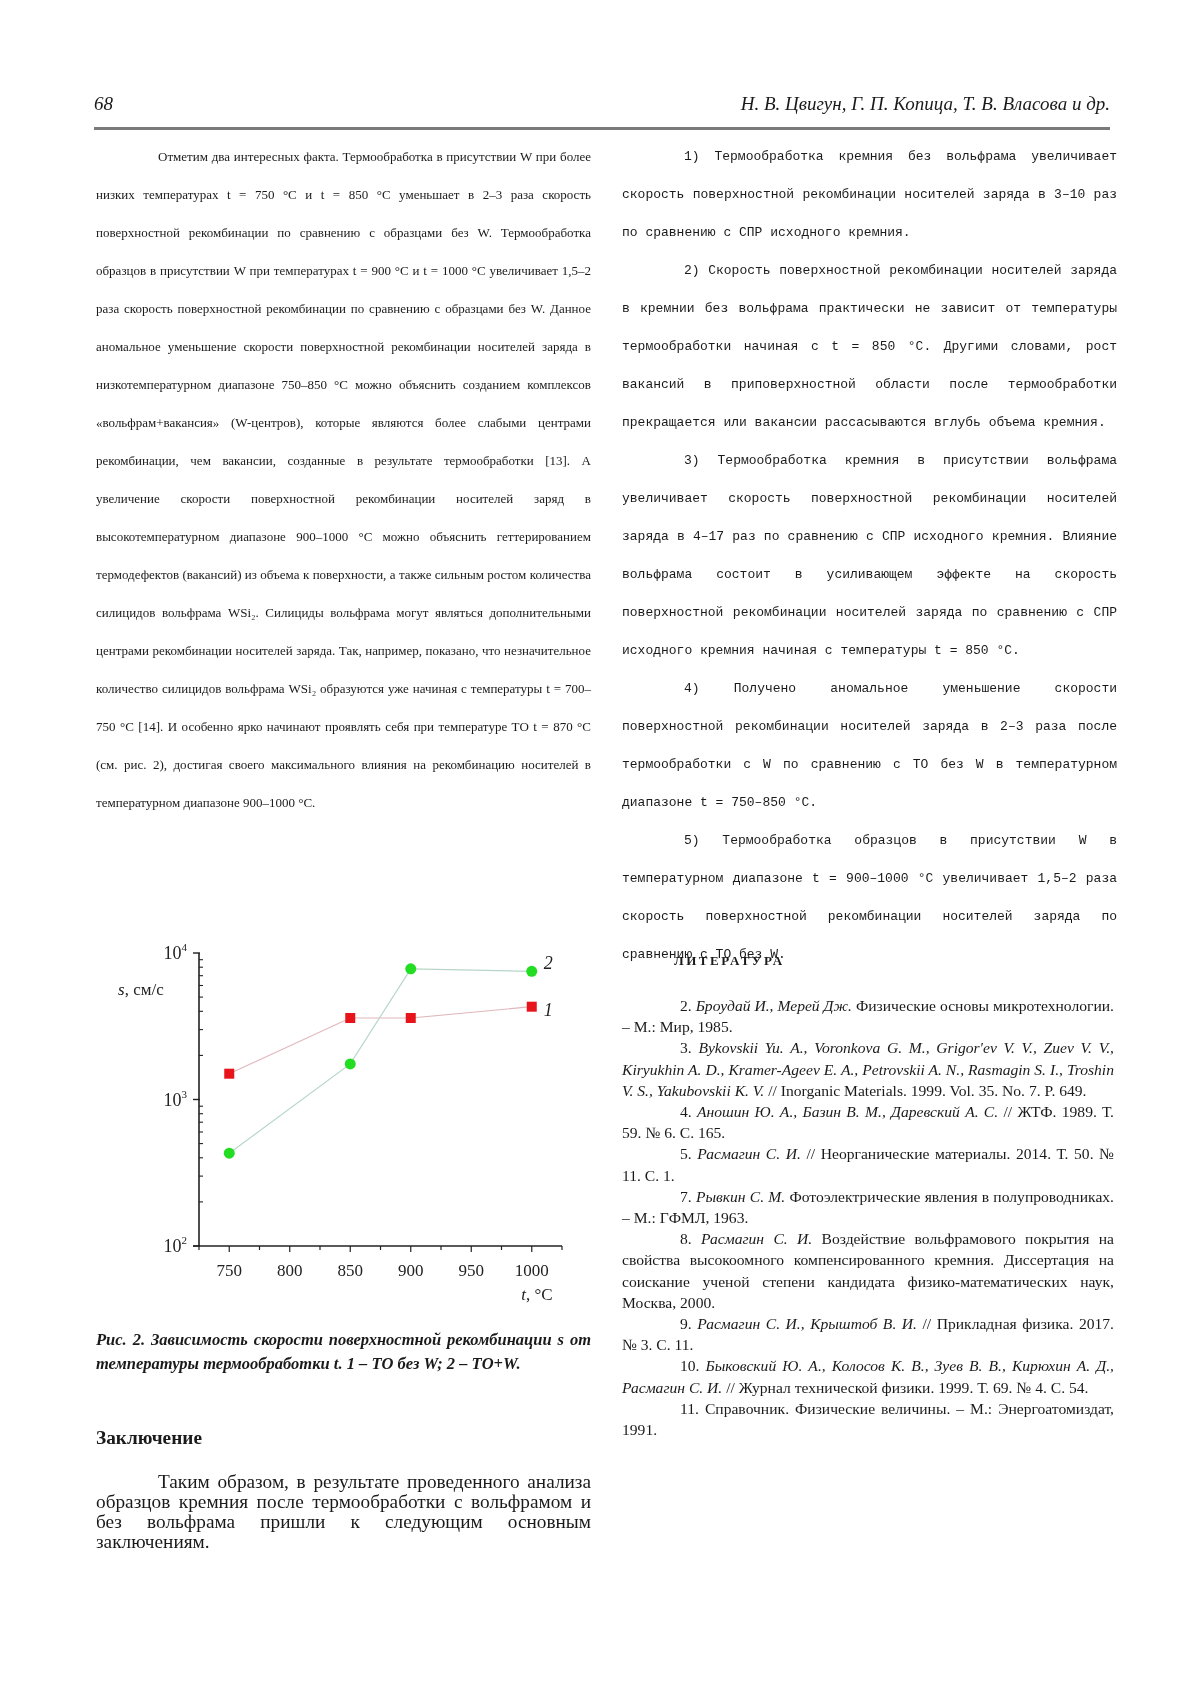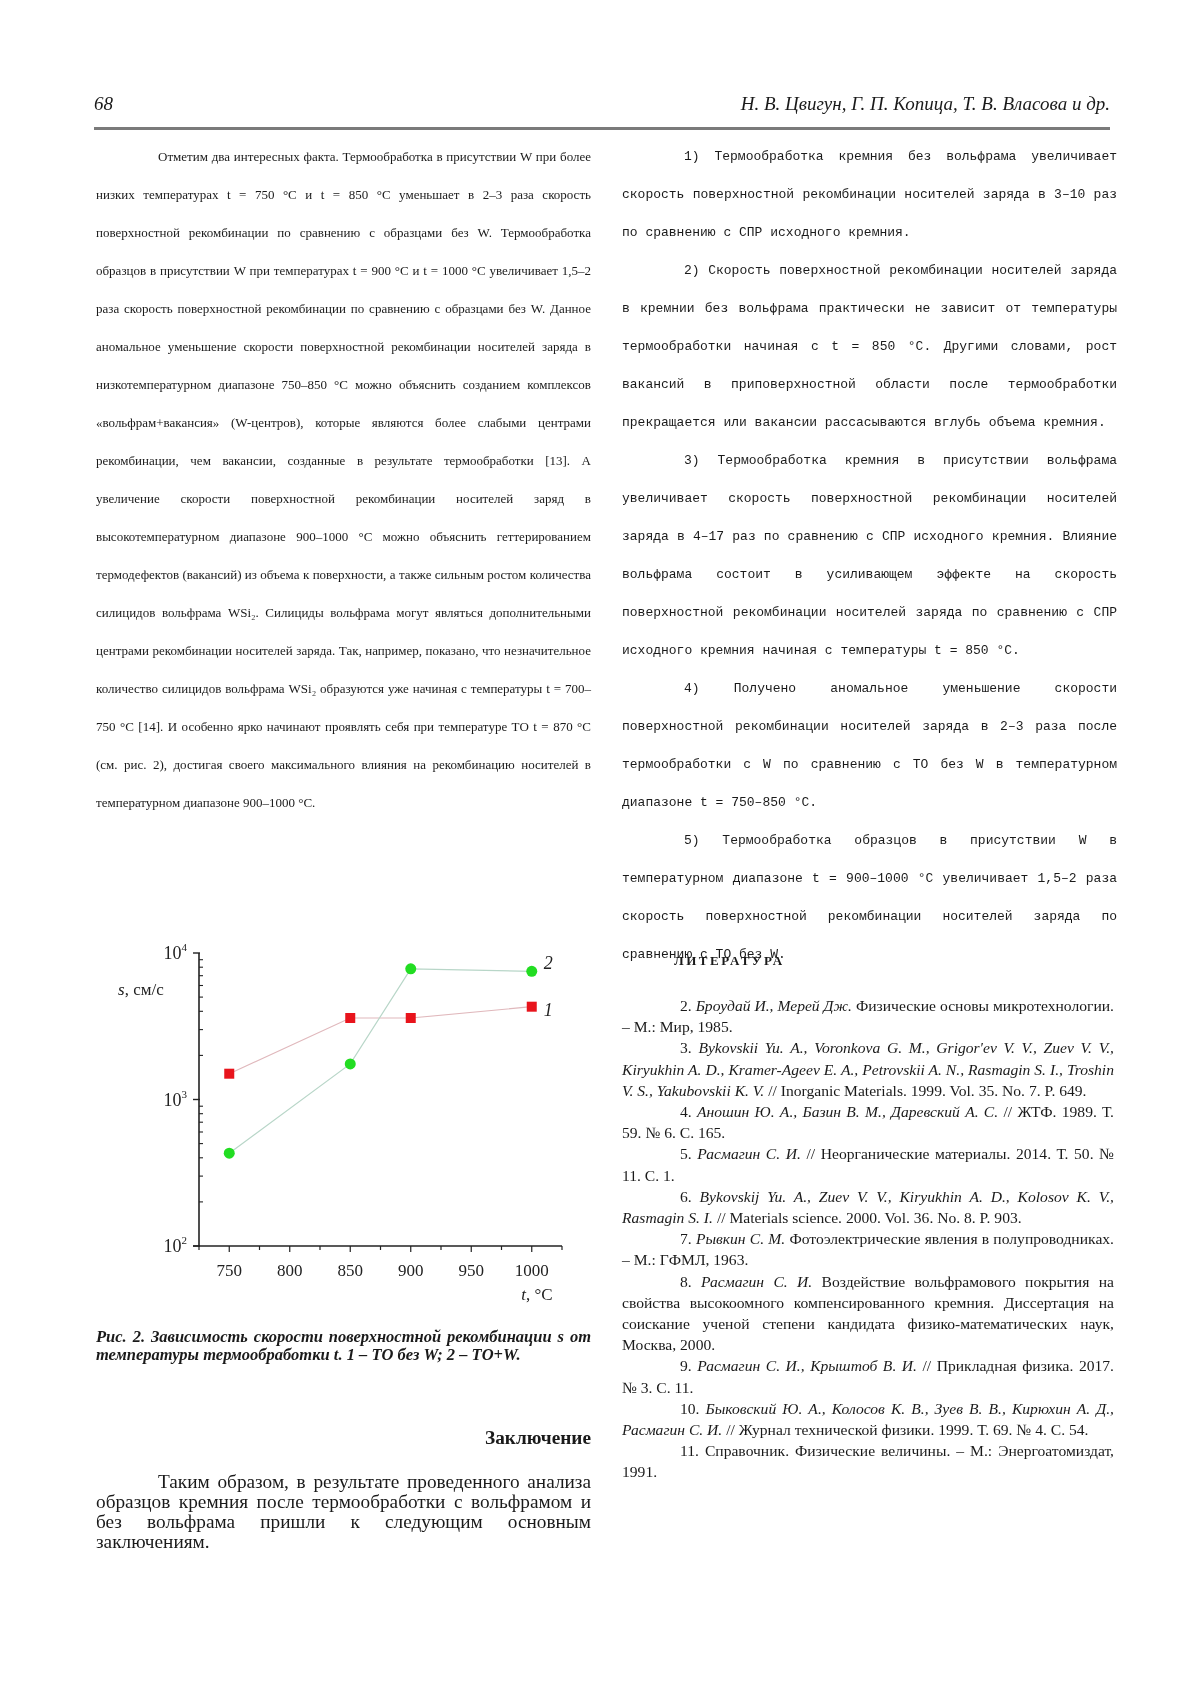--- a/index.html
+++ b/index.html
@@ -13,23 +13,23 @@
   .col { position: absolute; width: 495px; font-size: 13px; line-height: 38px; text-align: justify; }
   .col-left { left: 96px; top: 138px; }
   .col-right { left: 622px; top: 138px; font-family: Liberation Mono, monospace; }
   p { margin: 0; text-indent: 62px; }
   .i { font-style: italic; }
 
   .figure { position: absolute; left: 100px; top: 935px; width: 480px; height: 380px; }
   .figure svg { position: absolute; left: 0; top: 0; }
 
   .caption { position: absolute; left: 96px; top: 1328px; width: 495px;
-             font-weight: bold; font-style: italic; font-size: 16.5px; line-height: 18px; text-align: justify; }
+             font-weight: bold; font-style: italic; font-size: 16.5px; line-height: 24px; text-align: justify; }
 
-  .concl-title { position: absolute; left: 96px; top: 1427px; width: 495px; text-align: right;
+  .concl-title { position: absolute; left: 96px; top: 1427px; width: 495px; text-align: left;
                  font-weight: bold; font-size: 19.3px; }
   .concl-body { position: absolute; left: 96px; top: 1472px; width: 495px; font-size: 19.3px;
                 line-height: 20px; text-align: justify; }
 
   .refs-title { position: absolute; left: 674px; top: 953px; font-weight: bold; font-size: 13px; letter-spacing: 2.5px; }
   .refs { position: absolute; left: 622px; top: 995px; width: 492px; font-size: 15.6px; line-height: 21.2px; text-align: justify; }
   .refs p { text-indent: 58px; }
 </style>
 </head>
 <body>
@@ -120,19 +120,18 @@
   <p>4) Получено аномальное уменьшение скорости поверхностной рекомбинации носителей заряда в 2–3 раза после термообработки с W по сравнению с ТО без W в температурном диапазоне t = 750–850 °C.</p>
   <p>5) Термообработка образцов в присутствии W в температурном диапазоне t = 900–1000 °C увеличивает 1,5–2 раза скорость поверхностной рекомбинации носителей заряда по сравнению с ТО без W.</p>
 </div>
 
 <div class="refs-title">ЛИТЕРАТУРА</div>
 <div class="refs" id="refs">
     <p><span>2. </span><span class="i">Броудай И., Мерей Дж.</span> <span>Физические основы микротехнологии. – М.: Мир, 1985.</span></p>
     <p><span>3. </span><span class="i">Bykovskii Yu. A., Voronkova G. M., Grigor'ev V. V., Zuev V. V., Kiryukhin A. D., Kramer-Ageev E. A., Petrovskii A. N., Rasmagin S. I., Troshin V. S., Yakubovskii K. V.</span> <span>// Inorganic Materials. 1999. Vol. 35. No. 7. P. 649.</span></p>
     <p><span>4. </span><span class="i">Аношин Ю. А., Базин В. М., Даревский А. С.</span> <span>// ЖТФ. 1989. Т. 59. № 6. С. 165.</span></p>
     <p><span>5. </span><span class="i">Расмагин С. И.</span> <span>// Неорганические материалы. 2014. Т. 50. № 11. С. 1.</span></p>
-    <p><span>6. </span><span class="i">Bykovskij Yu. A., Zuev V. V., Kiryukhin A. D., Kolosov K. V., Rasmagin S. I.</span> <span>// Materials science. 2000. Vol. 36. No. 8. P. 903.</span></p>
     <p><span>7. </span><span class="i">Рывкин С. М.</span> <span>Фотоэлектрические явления в полупроводниках. – М.: ГФМЛ, 1963.</span></p>
     <p><span>8. </span><span class="i">Расмагин С. И.</span> <span>Воздействие вольфрамового покрытия на свойства высокоомного компенсированного кремния. Диссертация на соискание ученой степени кандидата физико-математических наук, Москва, 2000.</span></p>
     <p><span>9. </span><span class="i">Расмагин С. И., Крыштоб В. И.</span> <span>// Прикладная физика. 2017. № 3. С. 11.</span></p>
     <p><span>10. </span><span class="i">Быковский Ю. А., Колосов К. В., Зуев В. В., Кирюхин А. Д., Расмагин С. И.</span> <span>// Журнал технической физики. 1999. Т. 69. № 4. С. 54.</span></p>
     <p><span>11. </span><span>Справочник. Физические величины. – М.: Энергоатомиздат, 1991.</span></p>
   </div>
 
 </body></html>

